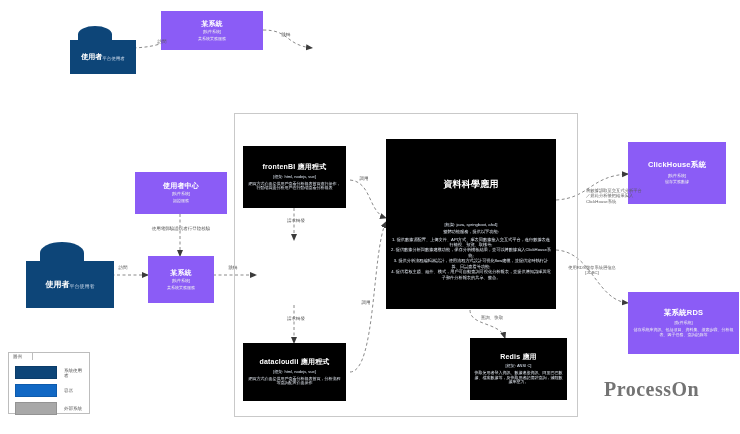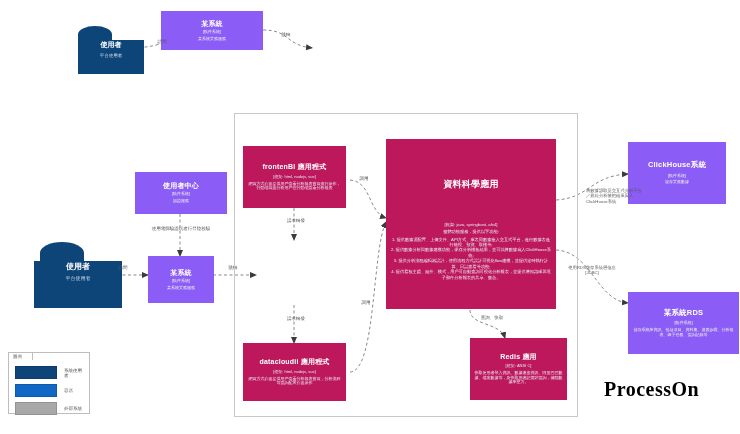--- a/index.html
+++ b/index.html
@@ -53,35 +53,35 @@
   .person .head {
     position: absolute;
     left: 50%;
     transform: translateX(-50%);
     top: 0;
     border-radius: 50% 50% 0 0;
     background: #0d4578;
   }
   .person .body {
     position: absolute;
-    left: 16px;
+    left: 8px;
     width: 100%;
     background: #0d4578;
     display: flex;
-    flex-direction: column;
+    flex-direction: row;
     align-items: center;
-    justify-content: flex-start;
+    justify-content: center;
     text-align: center;
   }
   .person .ttl { font-weight: bold; color: #fff; }
   .person .sub { color: #cfdced; margin-top: 3px; }
 
   .ext { background: #8b5cf6; }
   .ext .sub, .ext .desc { color: #f0f0f0; }
-  .cont { background: #be185d; }
+  .cont { background: #000000; }
 
   
   .boundary {
     position: absolute;
     border: 1px solid #c9c9c9;
     background: transparent;
   }
 
   
   .elabel {
@@ -121,21 +121,21 @@
   }
   .legend .sw {
     width: 42px; height: 13px;
     border: 1px solid rgba(0,0,0,.12);
     flex: none;
   }
   .legend .lb { color: #555; }
 
   .watermark {
     position: absolute;
-    color: #000000;
+    color: #737373;
     font-family: "Liberation Serif", "DejaVu Serif", serif;
     font-weight: bold;
     letter-spacing: .5px;
   }
 </style>
 </head>
 <body>
 
 <div id="canvas">
 

